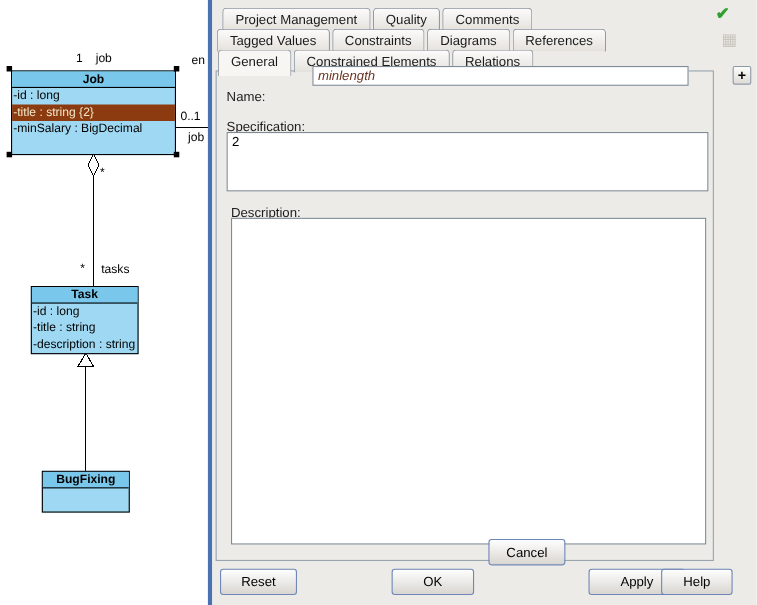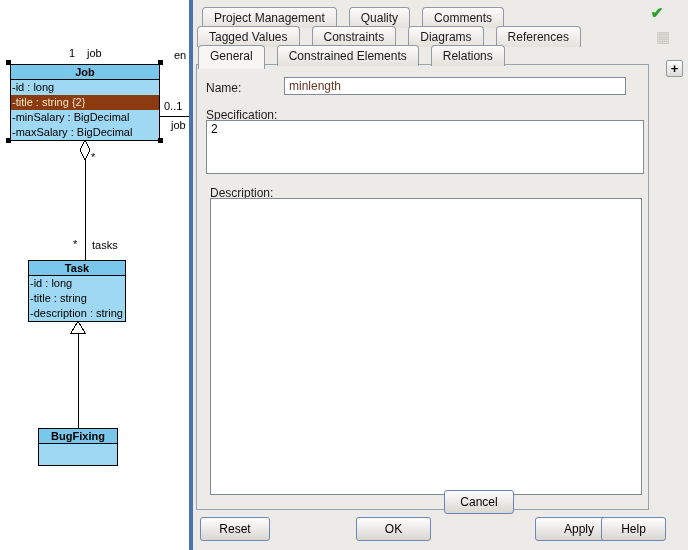--- a/index.html
+++ b/index.html
@@ -24,21 +24,21 @@
   .uml-attr.selected { background: #8c3a0f; color: #f2e6c9; }
   .handle { position: absolute; width: 5px; height: 5px; background: #000; }
   .edge-label { position: absolute; font-size: 11px; white-space: nowrap; }
 
   
   .divider { position: absolute; left: 189px; top: 0; width: 4px; height: 550px; background: #4a72b0; }
 
   
   .panel { position: absolute; left: 193px; top: 0; width: 495px; height: 550px; background: #edebe7; }
 
-  .tab-row { position: absolute; display: flex; gap: 12px; z-index: 2; }
+  .tab-row { position: absolute; display: flex; gap: 2px; z-index: 2; }
   .tab {
     border: 1px solid #919aa5; border-bottom: none;
     border-radius: 4px 4px 0 0;
     padding: 3px 11px 3px;
     font-size: 12px; white-space: nowrap;
     background: linear-gradient(#fcfbfa, #e4e1dc);
     color: #1a1a1a;
   }
   .tab.selected {
     background: #f8f6f3;
@@ -101,21 +101,20 @@
   <span class="edge-label" style="left:171px; top:119px;">job</span>
   <span class="edge-label" style="left:91px; top:151px;">*</span>
   <span class="edge-label" style="left:73px; top:238px;">*</span>
   <span class="edge-label" style="left:92px; top:239px;">tasks</span>
 
   <div class="uml-class" style="left:10px; top:64px; width:150px; height:77px;">
     <div class="uml-class-name">Job</div>
     <div class="uml-attr">-id : long</div>
     <div class="uml-attr selected">-title : string {2}</div>
     <div class="uml-attr">-minSalary : BigDecimal</div>
-    <div class="uml-attr">-maxSalary : BigDecimal</div>
   </div>
 
   <div class="handle" style="left:6px; top:60px;"></div>
   <div class="handle" style="left:158px; top:60px;"></div>
   <div class="handle" style="left:6px; top:138px;"></div>
   <div class="handle" style="left:158px; top:138px;"></div>
 
   <div class="uml-class" style="left:28px; top:260px; width:98px; height:62px;">
     <div class="uml-class-name">Task</div>
     <div class="uml-attr">-id : long</div>
@@ -149,21 +148,21 @@
     <span class="tab">Relations</span>
   </div>
 
   <span class="tool-icon green" style="left:455px; top:5px;">✔</span>
   <span class="tool-icon disabled" style="left:461px; top:29px;">▦</span>
   <button class="mini-btn" style="left:473px; top:60px;">+</button>
 
   <div class="content"></div>
 
   <span class="form-label" style="left:13px; top:81px;">Name:</span>
-  <input class="text-input" style="left: 91px; top: 77px; width: 342px; height: 18px;" value="minlength">
+  <input class="text-input" style="left: 91px; top: 60px; width: 342px; height: 18px; font-style: italic;" value="minlength">
 
   <span class="form-label" style="left:13px; top:108px;">Specification:</span>
   <textarea class="text-area" style="left: 13px; top: 120px; width: 438px; height: 54px;">2</textarea>
 
   <span class="form-label" style="left:17px; top:186px;">Description:</span>
   <textarea class="text-area" style="left: 17px; top: 198px; width: 432px; height: 297px;"></textarea>
 
   <button class="btn" style="left:7px;   top:517px; width:70px;">Reset</button>
   <button class="btn" style="left:163px; top:517px; width:75px;">OK</button>
   <button class="btn" style="left:251px; top:490px; width:70px;">Cancel</button>

